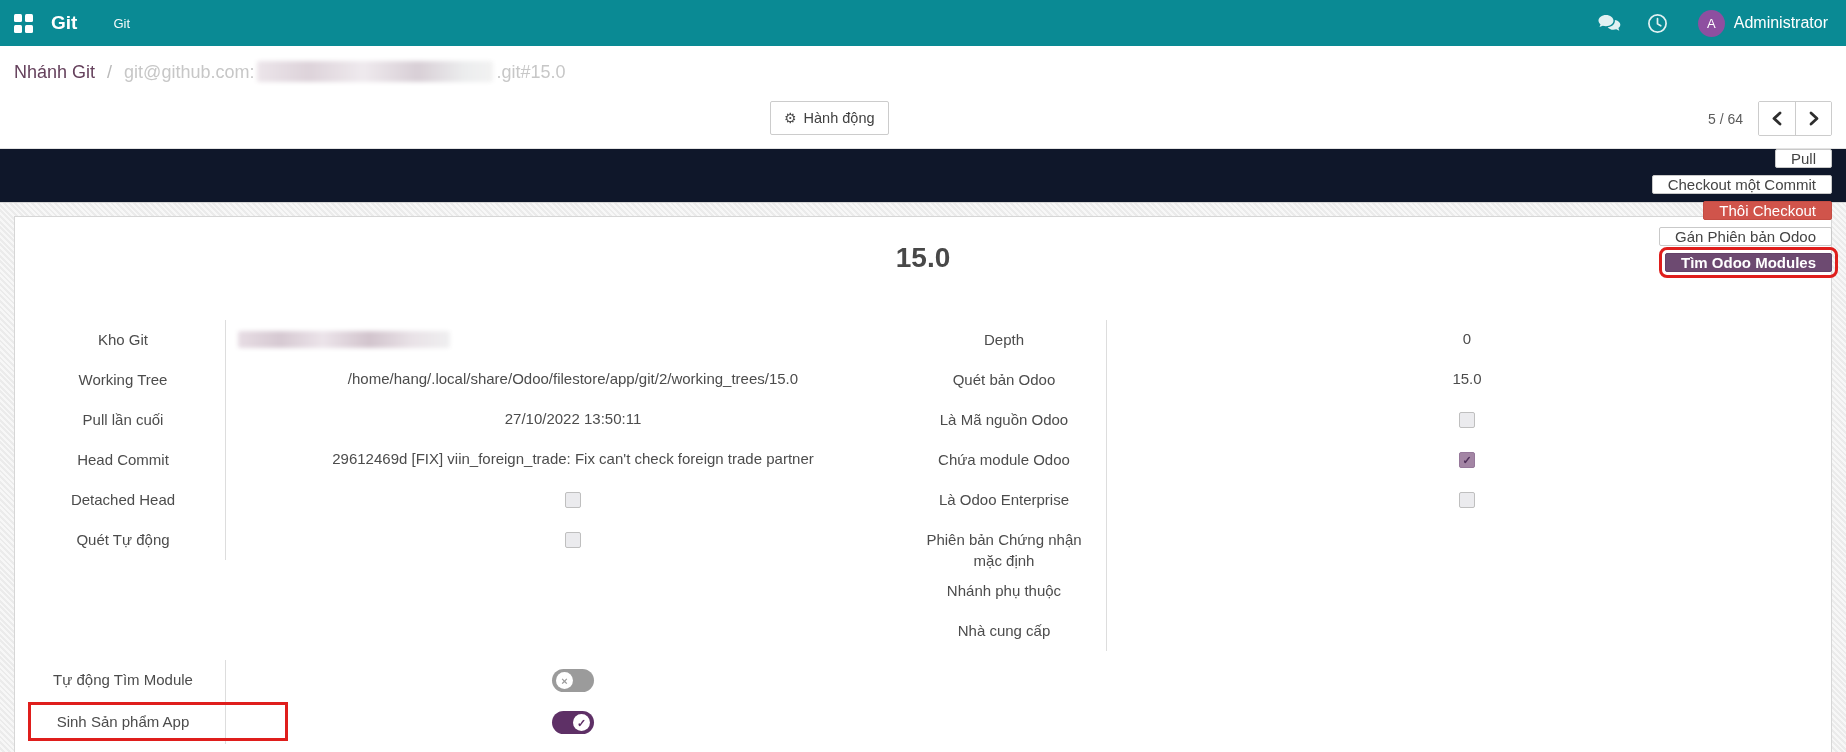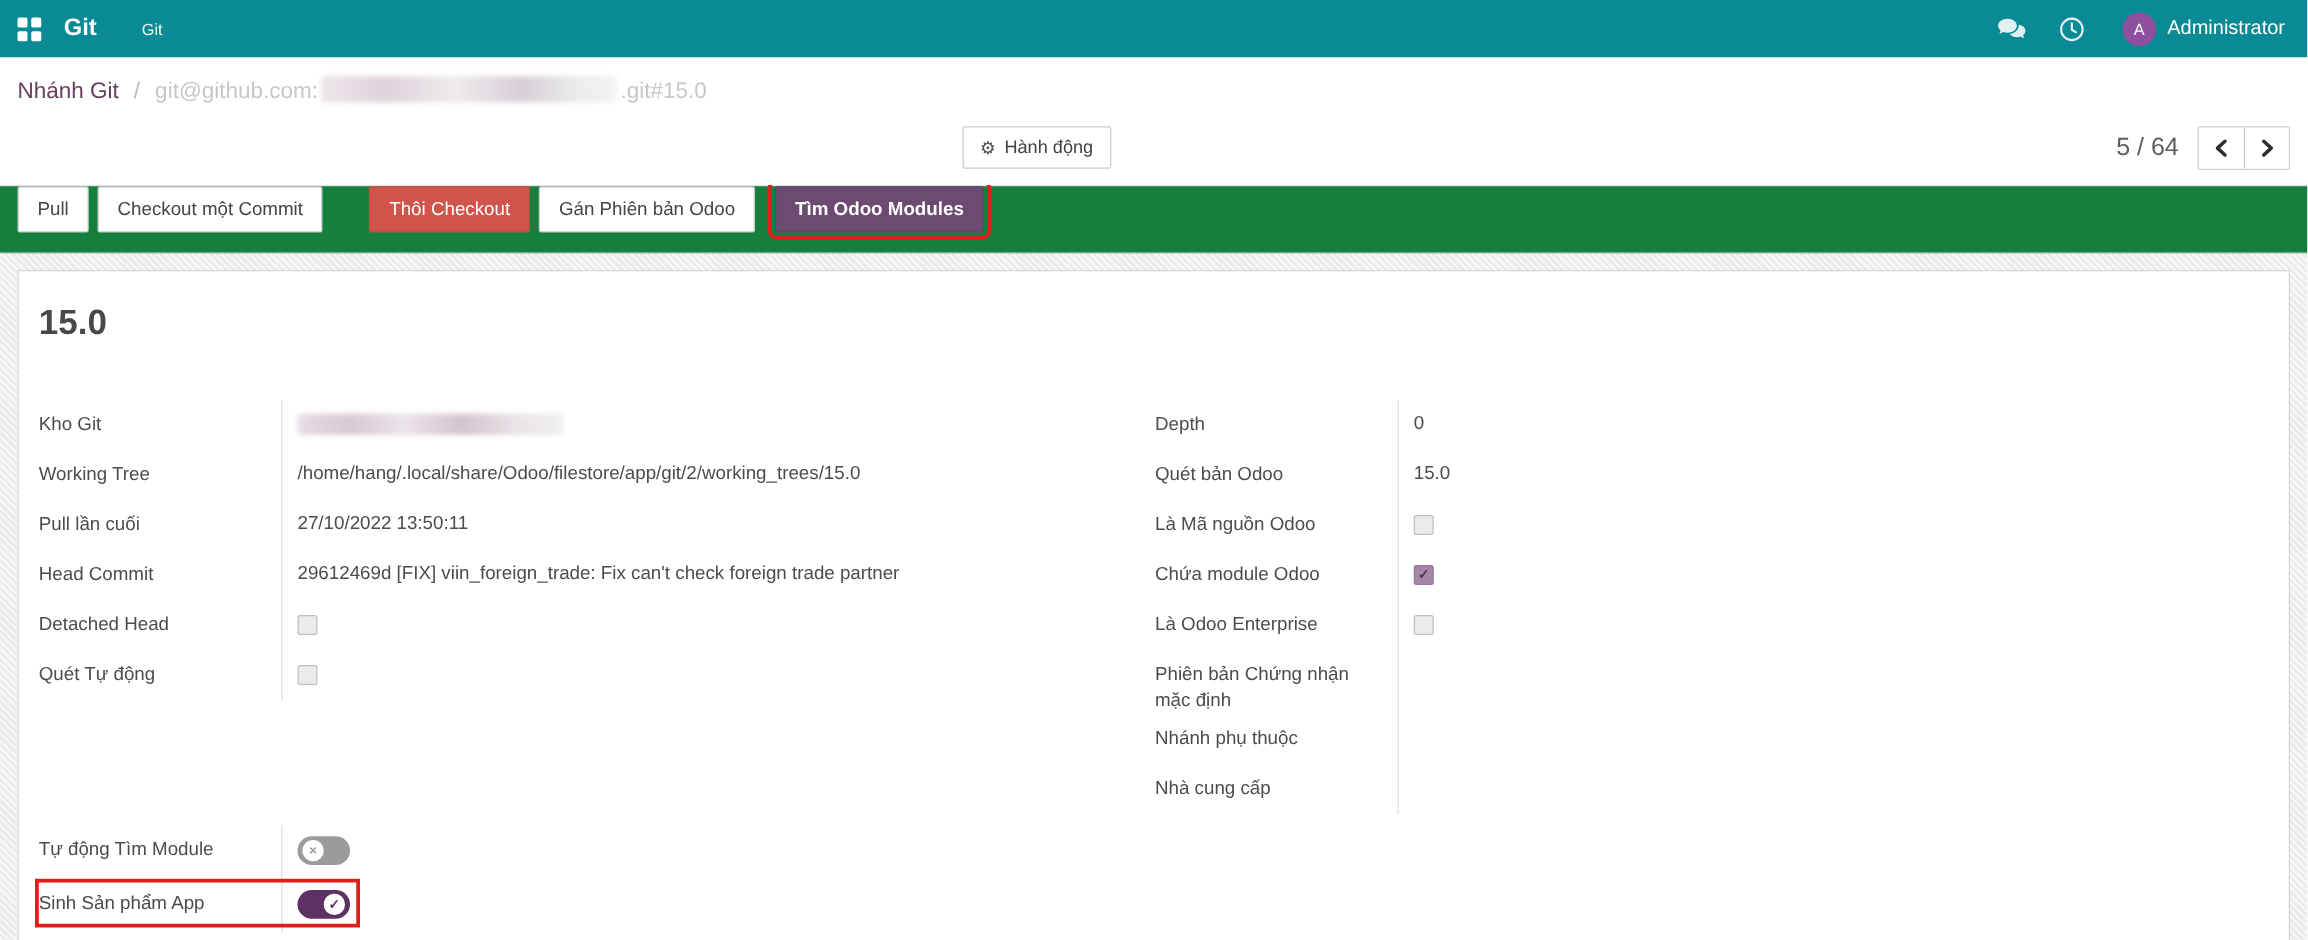--- a/index.html
+++ b/index.html
@@ -29,44 +29,44 @@
   .bc-muted { color:#c7c7c7; }
   .blur-chip { display:inline-block; width:236px; height:21px; border-radius:2px;
     vertical-align:-4px; margin:0 3px; filter:blur(2px);
     background:linear-gradient(90deg,#ece5ea,#ddd3da 22%,#efeaee 45%,#d8cfd6 68%,#ecedee 88%,#f2f2f2); }
   .action-row { position:relative; height:58px; background:#fff; }
   .action-btn { position:absolute; left:770px; top:11px; height:34px;
     display:flex; align-items:center; gap:7px; background:#fff; cursor:pointer;
     border:1px solid #ccc; border-radius:2px; padding:0 13px; font-size:14.5px; color:#414141; }
   .gear { font-size:14px; line-height:1; color:#4c4c4c; }
   .pager { position:absolute; right:14px; top:11px; display:flex; align-items:center; }
-  .pager-count { font-size:20px; color:#5c5c5c; margin-right:15px; }
+  .pager-count { font-size:14px; color:#5c5c5c; margin-right:15px; }
   .pager-btns { display:flex; border:1px solid #ccc; border-radius:2px; overflow:hidden; }
   .pager-btn { width:36px; height:33px; background:#fff; display:flex; cursor:pointer;
     align-items:center; justify-content:center; }
   .pager-btn + .pager-btn { border-left:1px solid #ccc; }
 
   
-  .statusbar { background:#15803d; border-top:1px solid #e3e3e3; border-bottom:1px solid #d4d4d4;
-    height:55px; padding:0 14px; display:flex; align-items:flex-start; gap:7px; }
+  .statusbar { background:#0f172a; border-top:1px solid #e3e3e3; border-bottom:1px solid #d4d4d4;
+    height:55px; padding:0 14px; display:flex; align-items:flex-end; gap:7px;flex-direction:column; }
   .sb-btn { height:37px; padding:0 15px; font-size:15px; background:#fff; color:#444;
     border:1px solid #c9c9c9; border-radius:2px; cursor:pointer; white-space:nowrap;
     font-family:"Liberation Sans", sans-serif; }
   .sb-btn.danger { background:#d0544b; border-color:#c44c43; color:#fff; margin-left:30px; }
   .sb-btn.primary { background:#6d4a71; border-color:#644168; color:#fff; margin-left:9px;
     outline:3px solid #df1e1c; outline-offset:3px;font-weight:bold; }
 
   
   .content { height:549px; padding:13px 14px 0;
     background-color:#ebebeb;
     background-image:repeating-linear-gradient(45deg, rgba(255,255,255,.6) 0 2px, rgba(0,0,0,0) 2px 4px); }
   .sheet { background:#fff; border:1px solid #d6d6d6; border-bottom:none; height:100%;
-    padding:25px 16px 0; }
+    padding:25px 16px 0;text-align:center; }
   .sheet-title { font-size:28px; font-weight:700; color:#484848; margin:0 0 46px 0; }
-  .field-grid { display:grid; grid-template-columns:877px 1fr; column-gap:16px; }
+  .field-grid { display:grid; grid-template-columns:877px 1fr; column-gap:4px; }
   .field-row { display:flex; min-height:40px; position:relative; }
   .field-label { width:194px; flex-shrink:0; padding:9px 10px 0 0;
     font-size:15px; line-height:21px; color:#4c4c4c; }
   .field-value { flex:1; border-left:1px solid #ddd; padding:9px 0 5px 12px;
     font-size:15px; line-height:20px; color:#4c4c4c; display:block; }
   .spacer { height:100px; }
   .blur-value { display:block; width:212px; height:17px; border-radius:2px; margin-top:2px;
     filter:blur(2px);
     background:linear-gradient(90deg,#e7dde4,#d6c9d2 20%,#ece4ea 40%,#d2c4cd 62%,#e9e2e7 82%,#efeff0); }
 

